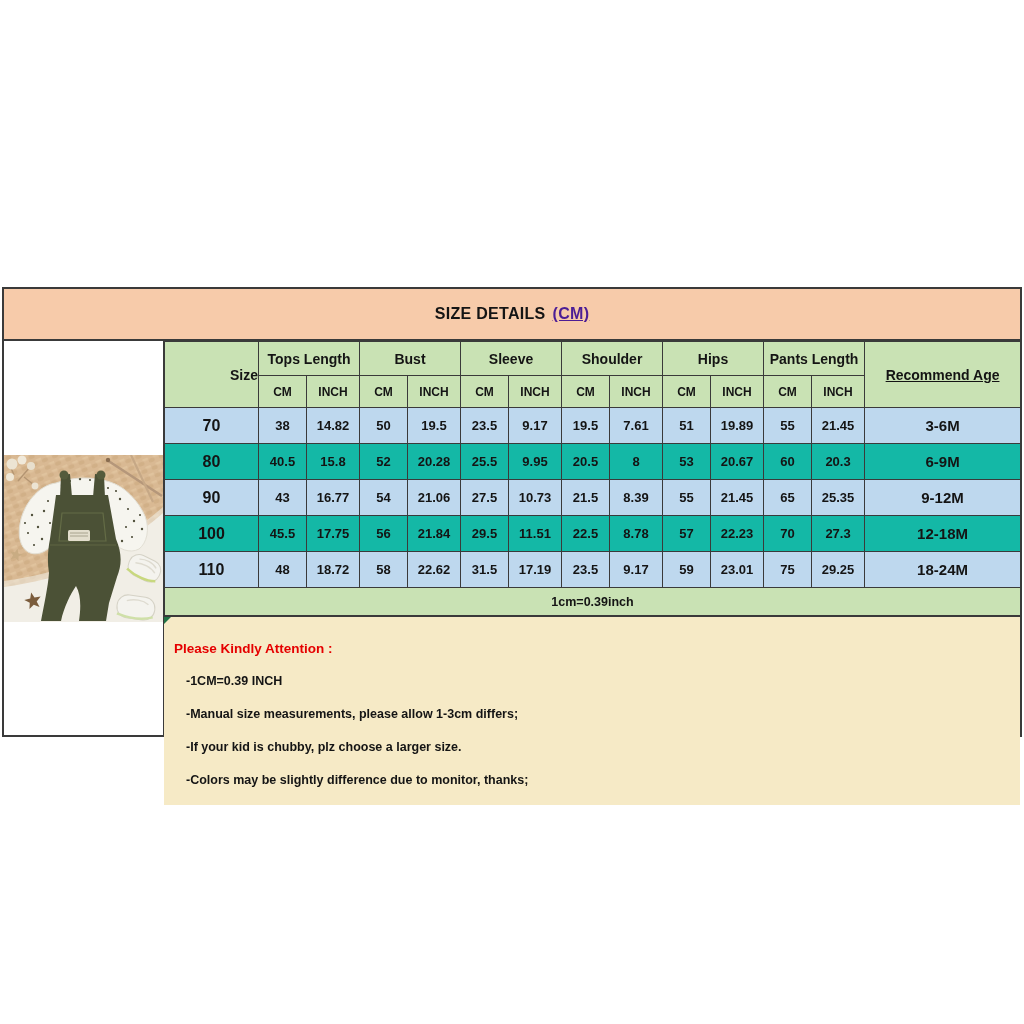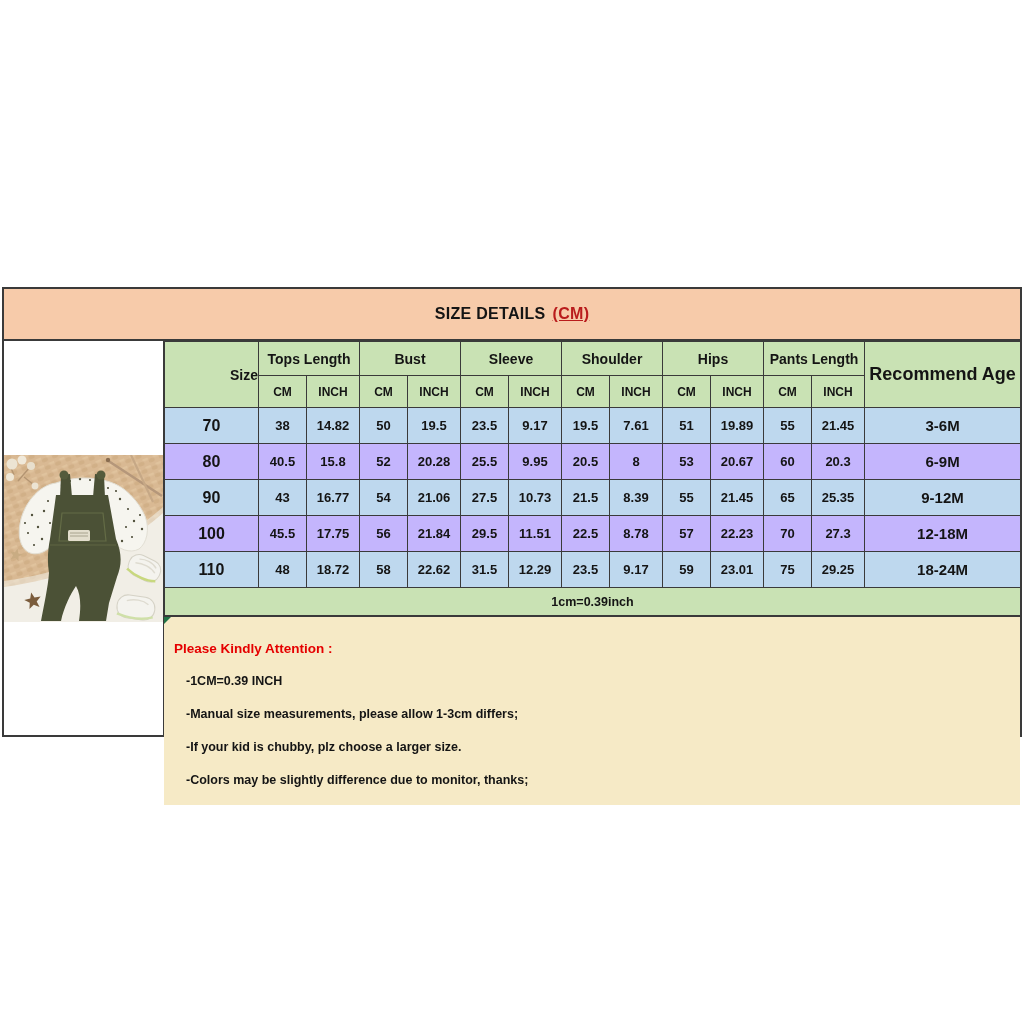--- a/index.html
+++ b/index.html
@@ -11,44 +11,44 @@
   .sheet{
     position:absolute;left:2px;top:287px;width:1020px;height:450px;
     border:2px solid #3a3a3a;box-sizing:border-box;background:#fff;
     display:flex;flex-direction:column;
   }
   .title-bar{
     flex:0 0 50px;background:#f7cbaa;border-bottom:2px solid #3a3a3a;
     display:flex;align-items:center;justify-content:center;
     font-weight:bold;font-size:16px;color:#141414;letter-spacing:.3px;
   }
-  .title-unit{color:#b91c1c;text-decoration:underline;margin-left:7px;}
+  .title-unit{color:#4c1d95;text-decoration:underline;margin-left:7px;}
   .sheet-body{flex:1;display:flex;min-height:0;}
   .left-col{
     flex:0 0 159px;width:159px;border-right:1px solid #3a3a3a;
     position:relative;background:#fff;
   }
   .photo{position:absolute;left:0;top:114px;width:159px;height:167px;display:block;}
   .right-col{flex:1;display:flex;flex-direction:column;min-width:0;}
   table.size-table{
     border-collapse:collapse;table-layout:fixed;width:100%;flex:0 0 auto;
   }
   .size-table th,.size-table td{
     border:1px solid #3a3a3a;text-align:center;vertical-align:middle;
     padding:0;font-weight:bold;color:#141414;overflow:hidden;white-space:nowrap;
   }
   .group-row th{background:#c9e2b4;font-size:14px;height:33px;}
   .unit-row th{background:#c9e2b4;font-size:12px;height:31px;}
   th.size-h{font-size:14px;text-align:right;}
-  th.age-h{font-size:18px;}
+  th.age-h{font-size:14px;text-decoration:underline;}
   tr.data td{height:35px;font-size:13px;}
   tr.data td.size-c{font-size:16px;}
   tr.data td.age-c{font-size:15px;}
   tr.row-blue td{background:#bed8ee;}
-  tr.row-orange td{background:#c4b5fd;}
+  tr.row-orange td{background:#14b8a6;}
   tr.note-row td{background:#c9e2b4;height:27px;font-size:12.5px;}
   .attention{
     flex:1;background:#f6eac6;border-top:1px solid #3a3a3a;
     padding:19px 8px 0 6px;position:relative;box-sizing:border-box;
   }
   .attention::before{
     content:"";position:absolute;top:0;left:0;width:0;height:0;
     border-top:7px solid #217346;border-right:7px solid transparent;
   }
   .att-heading{color:#e50000;font-weight:bold;font-size:13.5px;line-height:17px;margin:4px;}
@@ -279,21 +279,21 @@
             <td class="age-c">12-18M</td>
           </tr>
 
           <tr class="data row-blue">
             <td class="size-c">110</td>
             <td>48</td>
             <td>18.72</td>
             <td>58</td>
             <td>22.62</td>
             <td>31.5</td>
-            <td>12.29</td>
+            <td>17.19</td>
             <td>23.5</td>
             <td>9.17</td>
             <td>59</td>
             <td>23.01</td>
             <td>75</td>
             <td>29.25</td>
             <td class="age-c">18-24M</td>
           </tr>
 
           <tr class="note-row">

